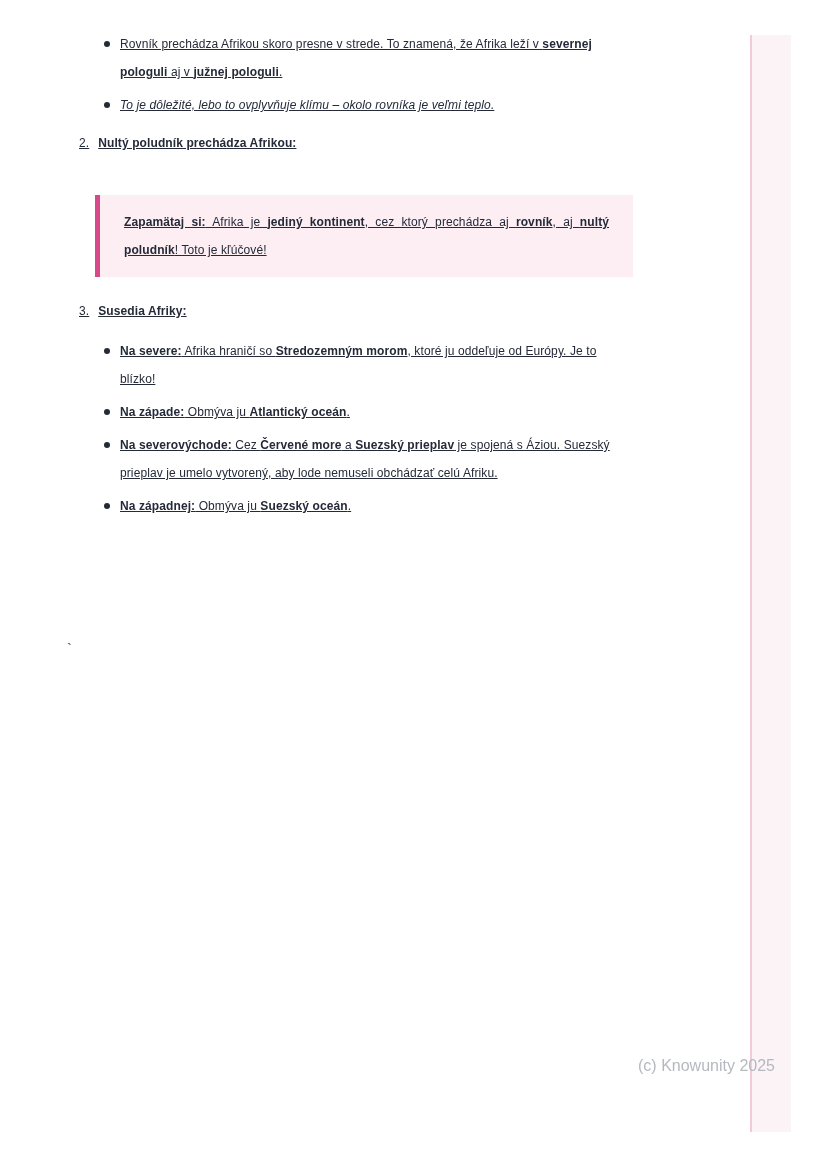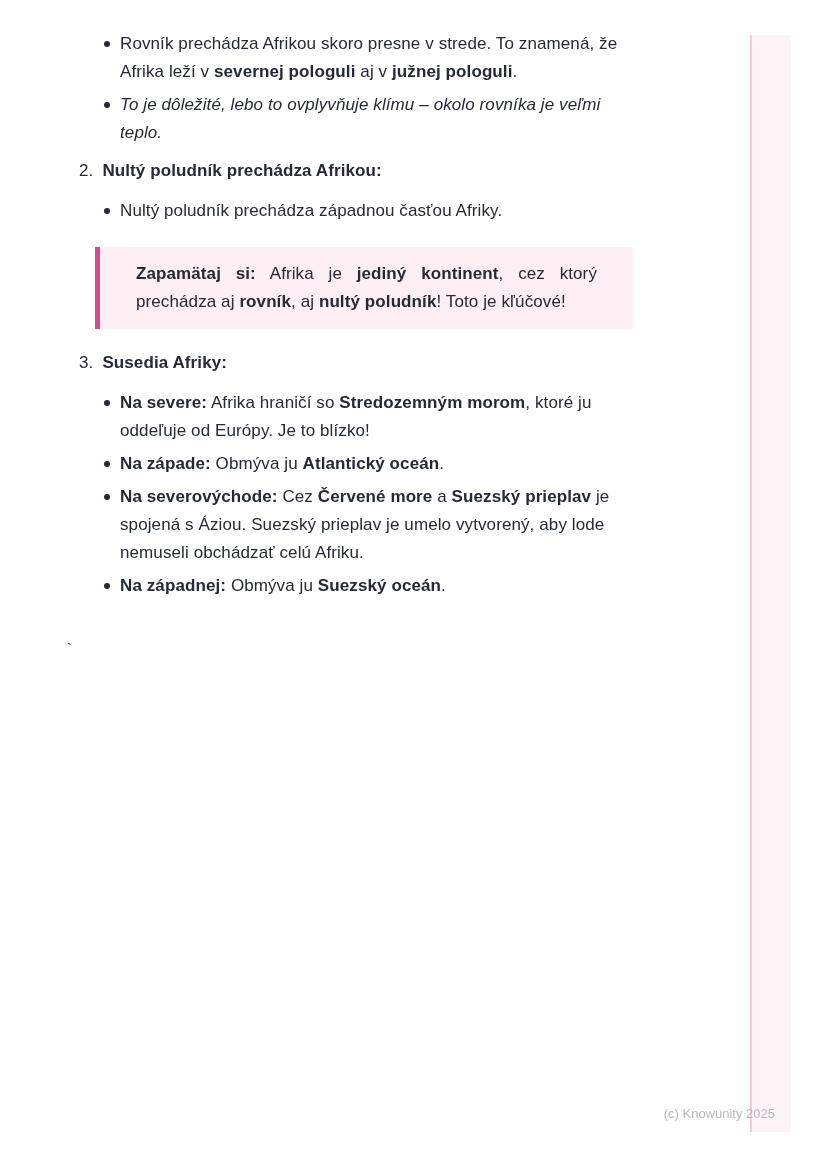--- a/index.html
+++ b/index.html
@@ -11,24 +11,25 @@
   }
   .page {
     position: relative;
     width: 828px; height: 1171px;
     background: #ffffff;
   }
   .content {
     position: absolute;
     left: 67px; top: 30px;
     width: 566px;
-    font-size: 17px;
+    font-size: 12px;
     line-height: 28px;
     color: var(--text-color, #242a38);
     letter-spacing: 0.1px;
+    text-decoration: underline;
   }
   ul.bullet-list {
     list-style: none;
     margin: 0 0 4px 0;
     padding: 0 0 0 53px;
   }
   ul.bullet-list li {
     position: relative;
     margin-bottom: 5px;
   }
@@ -43,25 +44,25 @@
   .numbered {
     margin: 10px 0 12px 12px;
   }
   .numbered .nmark {
     font-weight: 400;
     margin-right: 9px;
   }
   .numbered .ntitle span { font-weight: 700; }
   .callout {
     box-sizing: border-box;
-    margin: 22px 0 20px 28px;
+    margin: 38px 0 20px 28px;
     width: 538px;
     background: var(--callout-bg, #fdeef4);
     border-left: 5px solid var(--callout-border, #d8498a);
-    padding: 13px 36px;
+    padding: 13px 24px;
   }
   .callout p {
     margin: 0;
     text-align: justify;
   }
   .b-run { font-weight: 700; }
   .i-run { font-style: italic; text-align: right; }
   .stray-mark {
     position: absolute;
     left: 67px; top: 640px;
@@ -71,39 +72,38 @@
   .edge-strip {
     position: absolute;
     left: 750px; top: 35px;
     width: 39px; height: 1097px;
     background: var(--strip-fill, #fcf3f7);
     border-left: 2px solid var(--strip-edge, #f1cbd9);
     z-index: 1;
   }
   .footer {
     position: absolute;
-    top: 1106px; right: 53px;
-    font-size: 13px;
+    top: 1058px; right: 53px;
+    font-size: 16px;
     line-height: 16px;
     color: var(--footer-color, #b5b8bf);
     z-index: 2;
   }
 </style>
 </head>
 <body>
 
 <div class="page">
   <div class="content" id="content">
       <ul class="bullet-list">
         <li><span>Rovník prechádza Afrikou skoro presne v strede. To znamená, že Afrika leží v </span><span class="b-run">severnej pologuli</span><span> aj v </span><span class="b-run">južnej pologuli</span><span>.</span></li>
         <li><span class="i-run">To je dôležité, lebo to ovplyvňuje klímu – okolo rovníka je veľmi teplo.</span></li>
       </ul>
       <div class="numbered"><span class="nmark">2.</span><span class="ntitle"><span class="b-run">Nultý poludník prechádza Afrikou:</span></span></div>
       <ul class="bullet-list">
-        <li><span>Nultý poludník prechádza západnou časťou Afriky.</span></li>
       </ul>
       <div class="callout">
         <p><span class="b-run">Zapamätaj si:</span><span> Afrika je </span><span class="b-run">jediný kontinent</span><span>, cez ktorý prechádza aj </span><span class="b-run">rovník</span><span>, aj </span><span class="b-run">nultý poludník</span><span>! Toto je kľúčové!</span></p>
       </div>
       <div class="numbered"><span class="nmark">3.</span><span class="ntitle"><span class="b-run">Susedia Afriky:</span></span></div>
       <ul class="bullet-list">
         <li><span class="b-run">Na severe:</span><span> Afrika hraničí so </span><span class="b-run">Stredozemným morom</span><span>, ktoré ju oddeľuje od Európy. Je to blízko!</span></li>
         <li><span class="b-run">Na západe:</span><span> Obmýva ju </span><span class="b-run">Atlantický oceán</span><span>.</span></li>
         <li><span class="b-run">Na severovýchode:</span><span> Cez </span><span class="b-run">Červené more</span><span> a </span><span class="b-run">Suezský prieplav</span><span> je spojená s Áziou. Suezský prieplav je umelo vytvorený, aby lode nemuseli obchádzať celú Afriku.</span></li>
         <li><span class="b-run">Na západnej:</span><span> Obmýva ju </span><span class="b-run">Suezský oceán</span><span>.</span></li>

